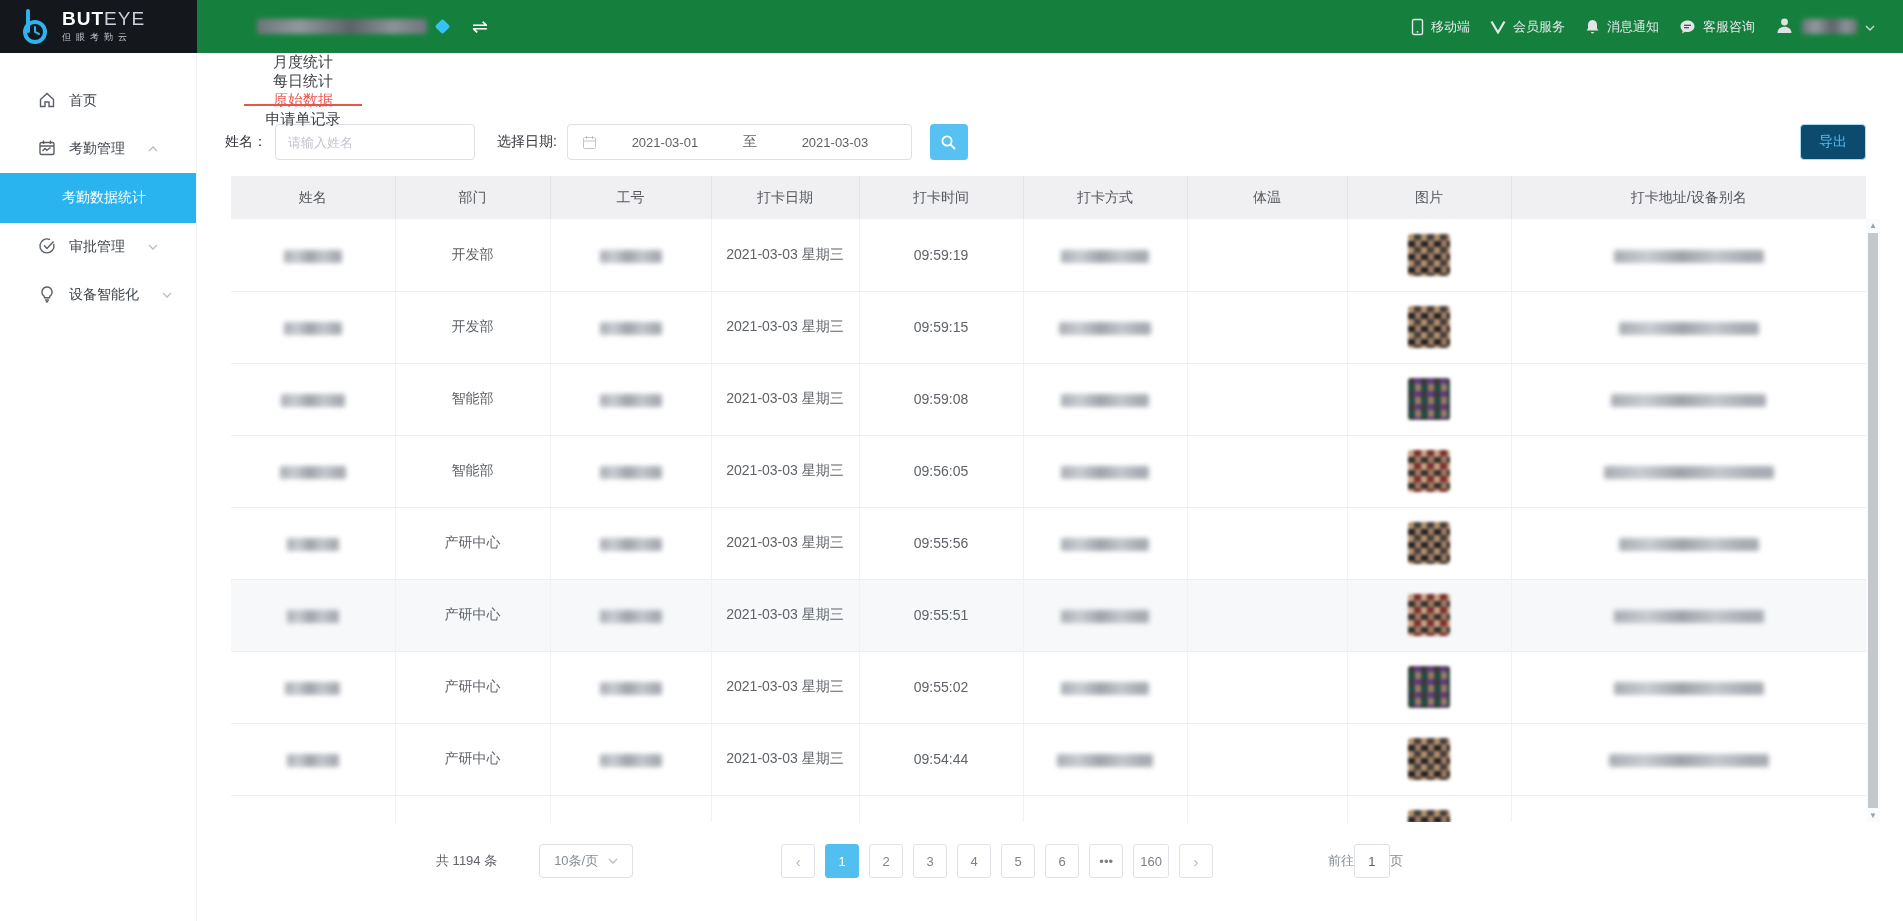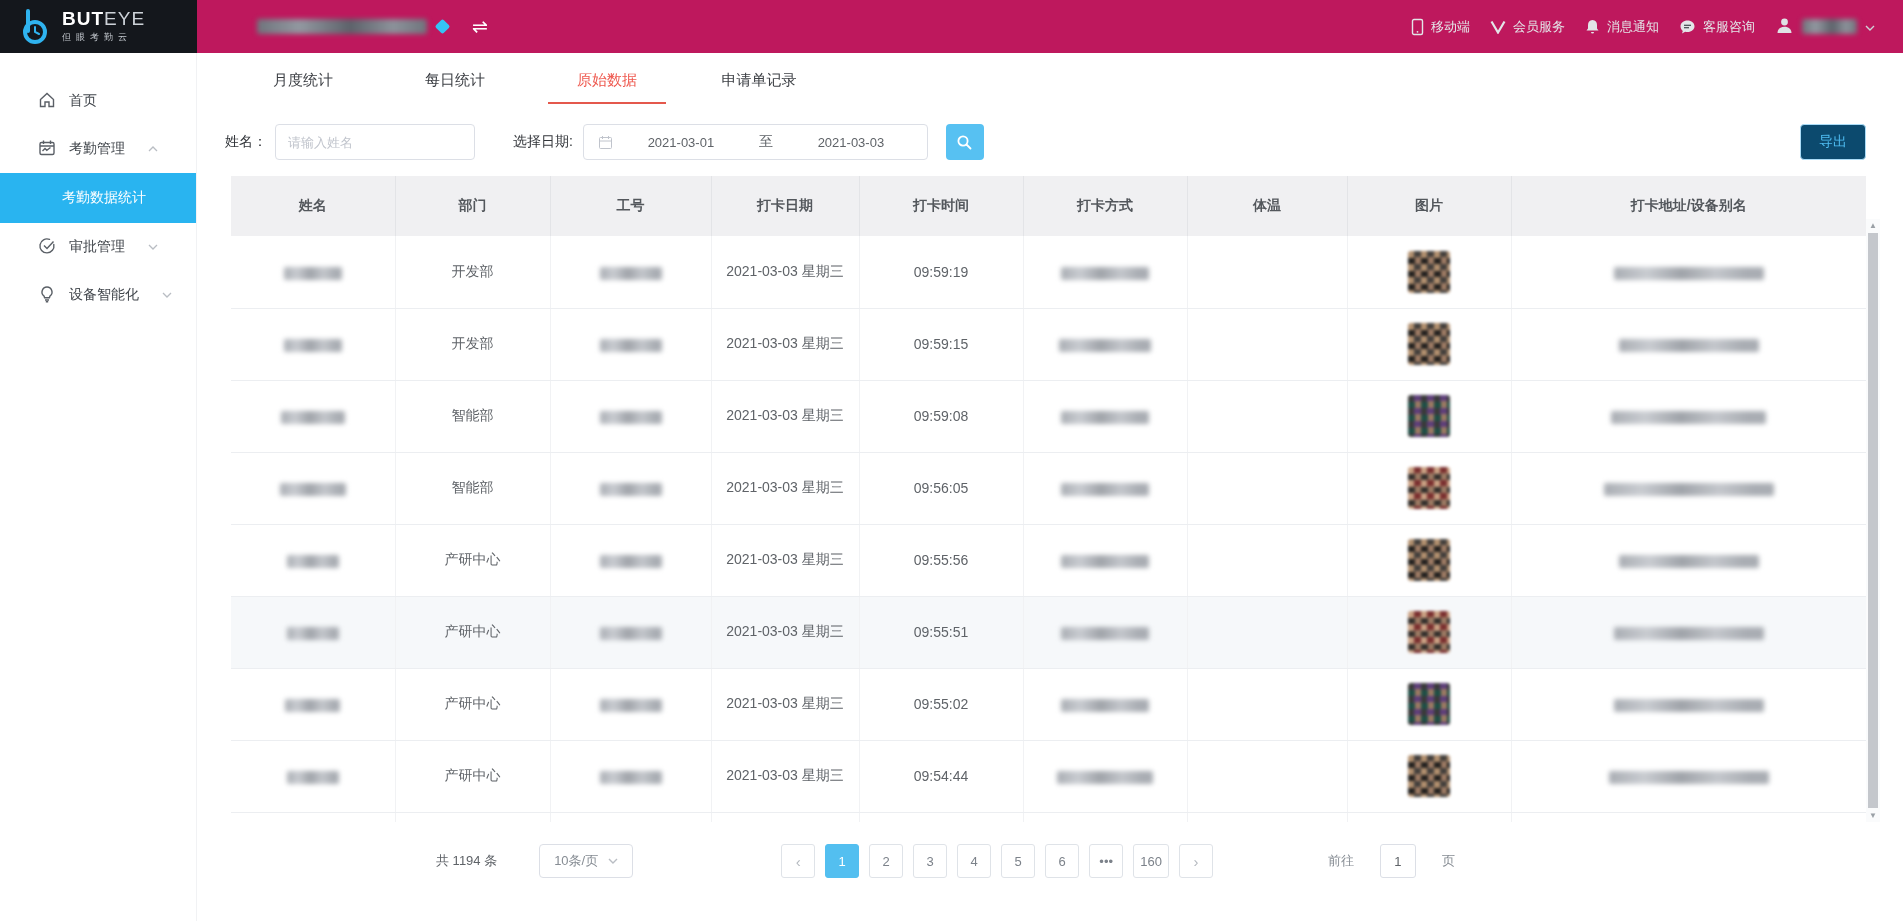--- a/index.html
+++ b/index.html
@@ -1,19 +1,19 @@
 <!DOCTYPE html>
 <html><head>
 <meta charset="utf-8">
 <style>
   * { margin:0; padding:0; box-sizing:border-box; }
   html,body { width:1903px; height:921px; font-family:"Liberation Sans","DejaVu Sans",sans-serif; background:#fff; overflow:hidden; }
 
   
-  .topbar { height:53px; background:#be185d; display:flex; align-items:stretch; color:#e4e6e9; }
+  .topbar { height:53px; background:#15803d; display:flex; align-items:stretch; color:#e4e6e9; }
   .logo-block { width:197px; background:#14171c; display:flex; align-items:center; padding-left:20px; gap:10px; flex:none; }
   .logo-mark { width:32px; height:36px; flex:none; }
   .brand-lines { display:flex; flex-direction:column; }
   .brand-word { font-size:19px; letter-spacing:1px; color:#cdd2d8; line-height:20px; }
   .brand-word b { color:#fff; font-weight:bold; }
   .brand-sub { font-size:9px; letter-spacing:5px; color:#c3c8ce; margin-top:2px; }
   .topbar-main { flex:1; display:flex; align-items:center; padding:0 28px 0 60px; }
   .redact { display:inline-block; height:13px; border-radius:2px;
             background:linear-gradient(90deg,#a9adb3,#c9ccd1 22%,#9fa3a9 45%,#c4c7cc 68%,#a9adb3 88%);
             filter:blur(2.6px); vertical-align:middle; }
@@ -30,46 +30,46 @@
   .layout { display:flex; height:868px; }
   .sidebar { width:197px; flex:none; background:#fff; border-right:1px solid #f1f2f4; padding-top:24px; }
   .side-item { height:48px; display:flex; align-items:center; padding-left:38px; gap:13px; font-size:14px; color:#42474d; cursor:pointer; }
   .side-item svg { flex:none; }
   .side-item .caret { margin-left:10px; color:#b9bdc3; display:flex; }
   .side-sub { height:50px; display:flex; align-items:center; padding-left:62px; font-size:14px; cursor:pointer; }
   .side-sub.active { background:#29b4f0; color:#fff; }
 
   
   .main { flex:1; background:#fff; position:relative; overflow:hidden; }
-  .tabs { display:flex; padding-left:45px; height:55px; align-items:stretch; }
+  .tabs { display:flex; padding-left:45px; height:55px; align-items:stretch;flex-direction:column; }
   .tab { width:122px; margin-right:30px; display:flex; align-items:center; justify-content:center;
          font-size:15px; color:#3b3e43; cursor:pointer; position:relative; }
   .tab.active { color:#ee574d; }
   .tab.active::after { content:""; position:absolute; left:2px; right:2px; bottom:4px; height:2px; background:#e4584c; }
 
   .filter-row { display:flex; align-items:center; padding:16px 37px 12px 28px; }
   .flt-label { font-size:14px; color:#33363b; white-space:nowrap; }
   .input-name { width:200px; height:36px; border:1px solid #dcdfe6; border-radius:4px; margin-left:8px;
                 padding:0 12px; font-size:13px; color:#606266; outline:none; }
   .input-name::placeholder { color:#c0c4cc; }
-  .date-label { margin-left:38px; }
+  .date-label { margin-left:22px; }
   .date-box { display:flex; align-items:center; width:345px; height:36px; border:1px solid #dcdfe6; border-radius:4px;
               margin-left:10px; padding:0 14px; gap:6px; font-size:13px; color:#5f6368; cursor:pointer; }
   .date-box .cal-icon { color:#c0c4cc; display:flex; }
   .date-val { flex:1; text-align:center; }
   .date-sep { width:34px; text-align:center; color:#5f6368; font-size:14px; }
   .search-btn { width:38px; height:36px; background:#57c1f2; border:none; border-radius:4px; margin-left:18px;
                 display:flex; align-items:center; justify-content:center; cursor:pointer; }
   .export-btn { margin-left:auto; width:66px; height:36px; background:#0c4a6e; border:1px solid #aadcf7;
                 border-radius:4px; color:#4fbdf2; font-size:14px; cursor:pointer; }
 
   
   .table-card { margin:4px 23px 0 34px; position:relative; height:646px; overflow:hidden; }
   table { width:calc(100% - 14px); border-collapse:collapse; table-layout:fixed; }
-  thead th { height:60px; background:#f0f0f2; font-weight:bold; font-size:14px; color:#53575c;
+  thead th { height:43px; background:#f0f0f2; font-weight:normal; font-size:14px; color:#53575c;
              border-right:1px solid #e3e4e7; }
   thead th:last-child { border-right:none; }
   tbody td { height:72px; border-bottom:1px solid #eceef1; border-right:1px solid #f1f2f4;
              text-align:center; font-size:14px; color:#5f6368; background:#fff; }
   tbody td:last-child { border-right:none; }
   tbody tr.hl td { background:#f6f8fa; }
   .thumb { width:42px; height:42px; margin:0 auto; border-radius:3px; filter:blur(1.6px);
            background:repeating-conic-gradient(#433f3c 0 25%, #9c7a63 0 50%, #23211f 0 75%, #b2906f 0 100%);
            background-size:13px 13px; }
   .thumb.v-b { background:repeating-conic-gradient(#5e3f7a 0 25%, #9c7a63 0 50%, #1f4f46 0 75%, #3a3a3a 0 100%);
@@ -84,21 +84,21 @@
   
   .pagination { display:flex; align-items:center; margin-top:22px; padding-left:34px; font-size:13px; color:#5f6368; }
   .total { margin-left:205px; white-space:nowrap; }
   .size-select { margin-left:42px; width:94px; height:34px; border:1px solid #dcdfe6; border-radius:4px;
                  display:flex; align-items:center; justify-content:center; gap:10px; color:#878d94; cursor:pointer; }
   .pager { display:flex; gap:10px; margin-left:148px; }
   .pbtn { min-width:34px; height:34px; padding:0 6px; border:1px solid #dfe3e8; border-radius:3px; background:#fff;
           display:flex; align-items:center; justify-content:center; color:#7c828a; font-size:13px; cursor:pointer; }
   .pbtn.chev { color:#b4b9bf; font-size:15px; }
   .pbtn.active { background:#53bff0; border-color:#53bff0; color:#fff; }
-  .goto { margin-left:115px; display:flex; align-items:center; gap:26px; color:#878d94; }
+  .goto { margin-left:115px; display:flex; align-items:center; gap:0; color:#878d94; }
   .goto-input { width:36px; height:34px; border:1px solid #dcdfe6; border-radius:3px; text-align:center;
                 font-size:13px; color:#5f6368; outline:none; }
 </style>
 </head>
 <body>
 
 <div class="topbar">
   <div class="logo-block">
     <svg class="logo-mark" viewBox="0 0 32 36">
       <path d="M8 2 v20" stroke="#2fb3ef" stroke-width="4" fill="none" stroke-linecap="round"></path>

